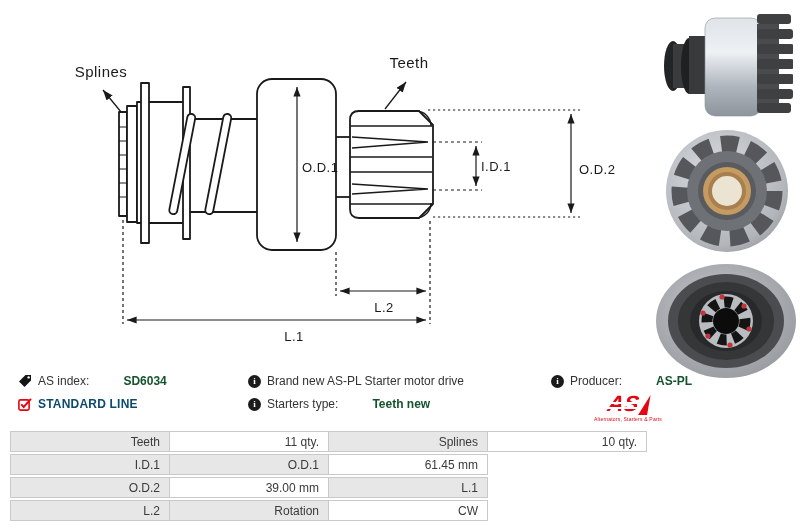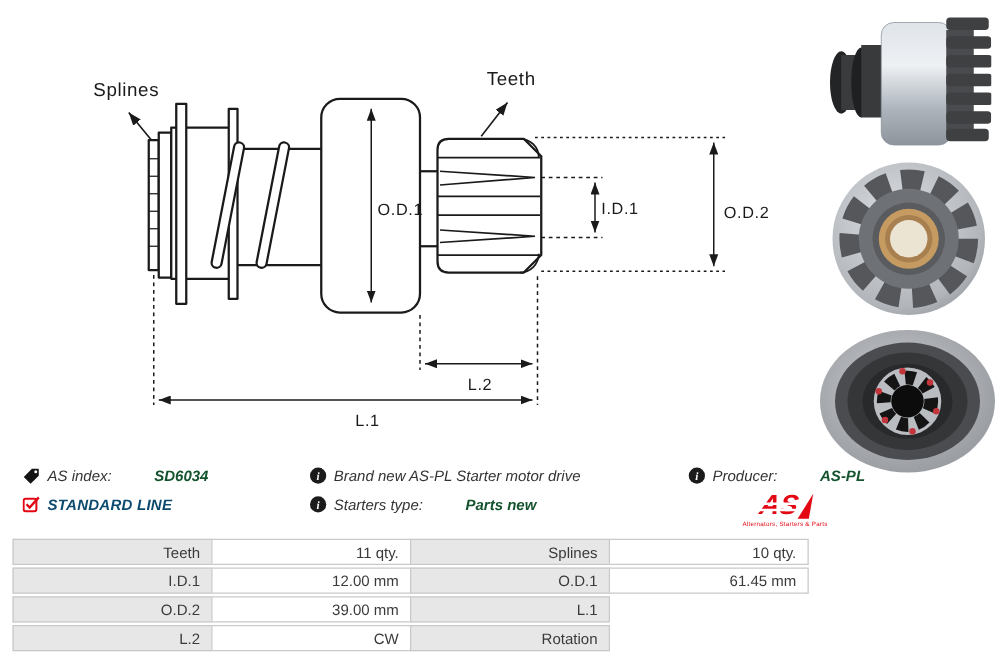--- a/index.html
+++ b/index.html
@@ -8,21 +8,21 @@
     font-family:"Liberation Sans","DejaVu Sans",sans-serif;
     color:#333;overflow:hidden;
   }
   
   .drawing{position:absolute;left:0;top:0;}
   .drawing text{fill:#1a1a1a;font-family:"Liberation Sans",sans-serif;letter-spacing:.5px;}
   
   .photo{position:absolute;}
   
   .info-col{position:absolute;display:flex;flex-direction:column;gap:9px;font-size:12px;}
-  .info-row{display:flex;align-items:flex-start;gap:6px;white-space:nowrap;line-height:14px;font-style:italic;}
+  .info-row{display:flex;align-items:center;gap:6px;white-space:nowrap;line-height:14px;}
   .info-row .b{font-weight:bold;color:#14532d;margin-left:28px;}
   .red-bold{color:#0c4a6e;font-weight:bold;letter-spacing:.2px;}
   .info-dot{
     width:13px;height:13px;border-radius:50%;background:#1b1b1b;color:#fff;
     font-size:9px;font-weight:bold;font-family:"Liberation Serif",serif;
     display:inline-flex;align-items:center;justify-content:center;flex:0 0 13px;
   }
   .mini-icon{flex:0 0 auto;display:inline-flex;}
   
   .as-logo{position:absolute;left:594px;top:393px;width:68px;text-align:center;}
@@ -215,21 +215,21 @@
 </div>
 
 <div class="info-col" style="left:248px;top:374px;">
   <div class="info-row">
     <span class="info-dot">i</span>
     <span>Brand new AS-PL Starter motor drive</span>
   </div>
   <div class="info-row">
     <span class="info-dot">i</span>
     <span>Starters type:</span>
-    <span class="b">Parts new</span>
+    <span class="b">Teeth new</span>
   </div>
 </div>
 
 <div class="info-col" style="left:551px;top:374px;">
   <div class="info-row">
     <span class="info-dot">i</span>
     <span>Producer:</span>
     <span class="b">AS-PL</span>
   </div>
 </div>
@@ -244,27 +244,26 @@
 
 <div class="spec-table">
   <div class="spec-row">
     <div class="spec-cell lbl">Teeth</div>
     <div class="spec-cell val">11 qty.</div>
     <div class="spec-cell lbl lbl2">Splines</div>
     <div class="spec-cell val">10 qty.</div>
   </div>
   <div class="spec-row">
     <div class="spec-cell lbl">I.D.1</div>
-    <div class="spec-cell val">12.00 mm</div>
     <div class="spec-cell lbl lbl2">O.D.1</div>
     <div class="spec-cell val">61.45 mm</div>
   </div>
   <div class="spec-row">
     <div class="spec-cell lbl">O.D.2</div>
     <div class="spec-cell val">39.00 mm</div>
     <div class="spec-cell lbl lbl2">L.1</div>
   </div>
   <div class="spec-row">
     <div class="spec-cell lbl">L.2</div>
+    <div class="spec-cell lbl lbl2">Rotation</div>
     <div class="spec-cell val">CW</div>
-    <div class="spec-cell lbl lbl2">Rotation</div>
   </div>
 </div>
 
 </body></html>

